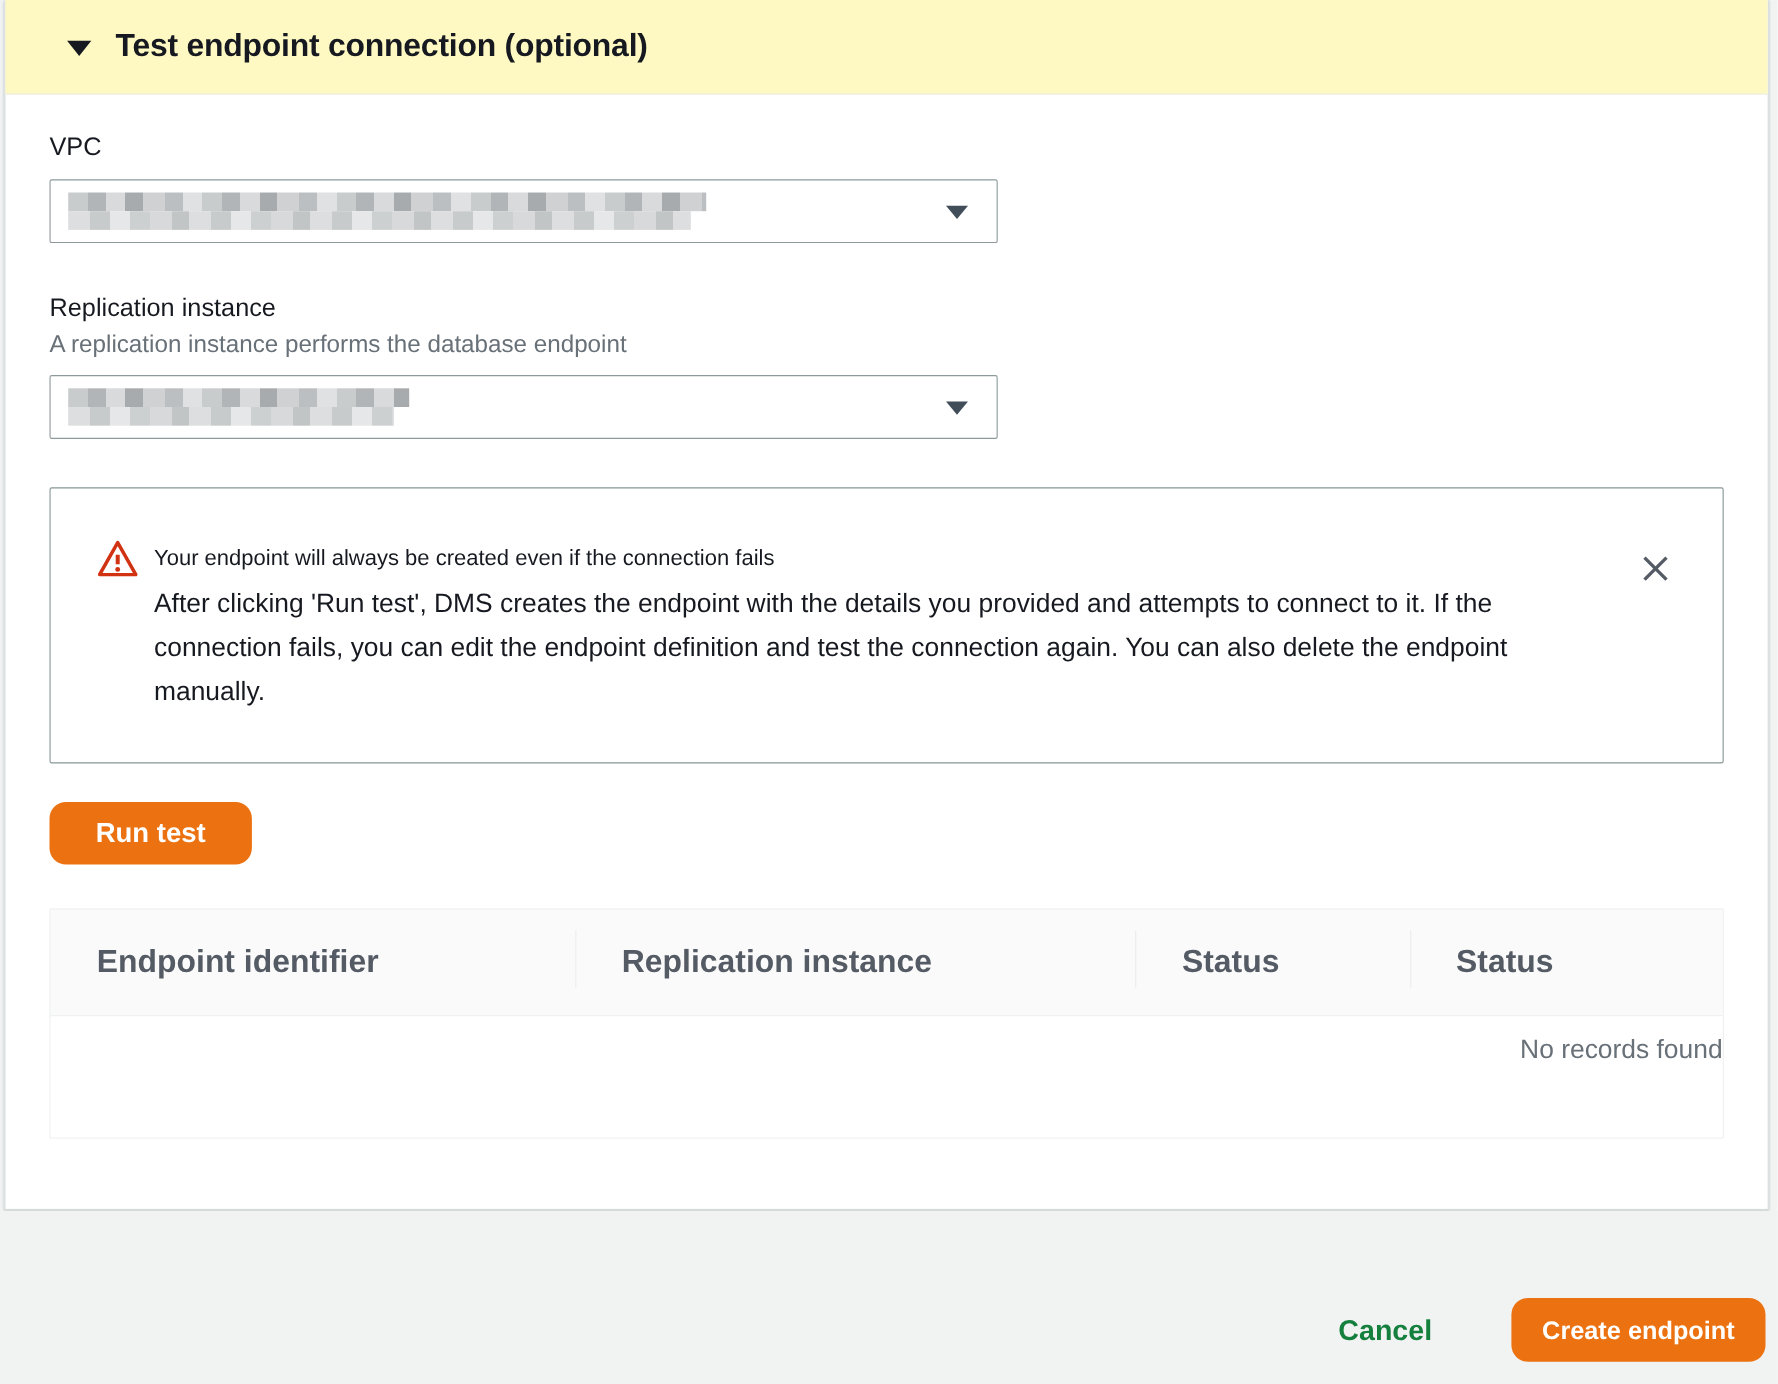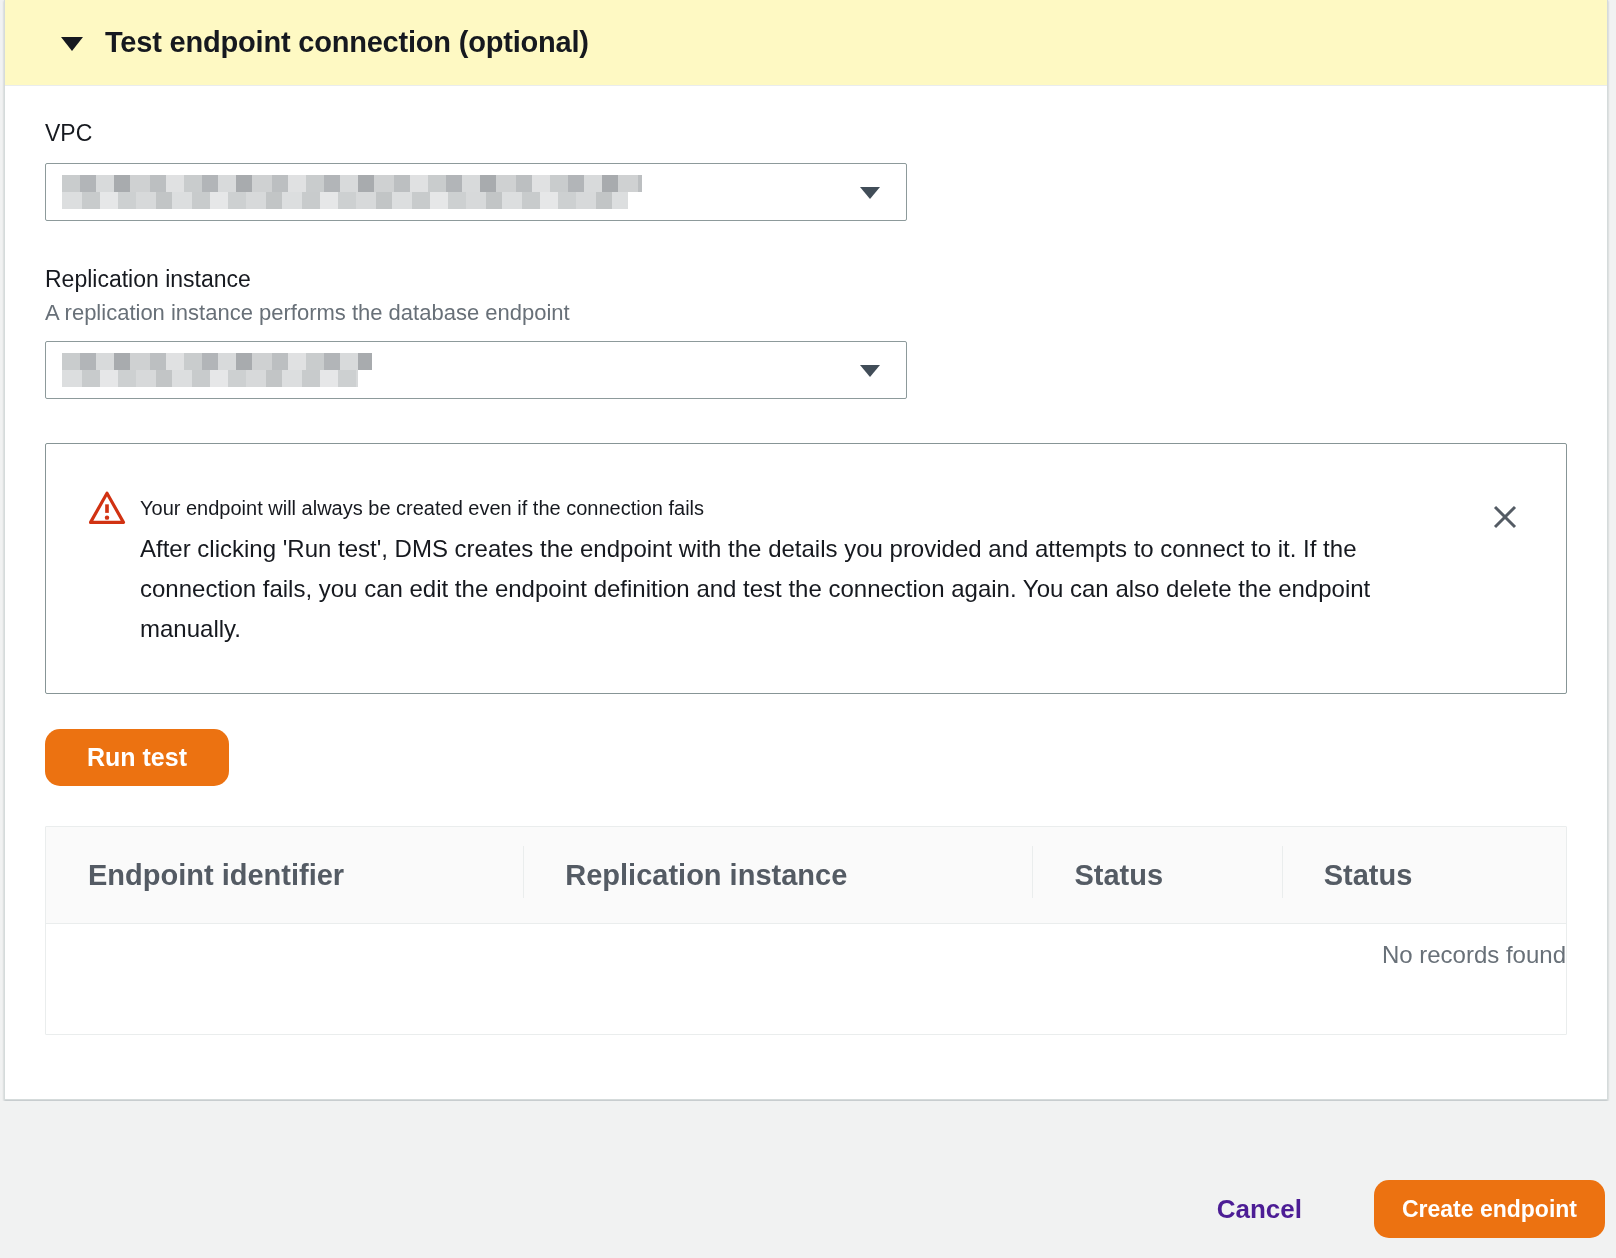--- a/index.html
+++ b/index.html
@@ -172,21 +172,21 @@
     right:11px; top:79px;
     height:58px;
     display:flex;
     align-items:center;
   }
   .cancel-btn {
     background:none; border:none;
     font-family:inherit;
     font-size:26px;
     font-weight:bold;
-    color:#4c1d95;
+    color:#15803d;
     cursor:pointer;
     margin-right:72px;
   }
   .create-btn {
     height:58px;
     padding:0 28px;
     font-size:23px;
   }
 </style>
 </head>

